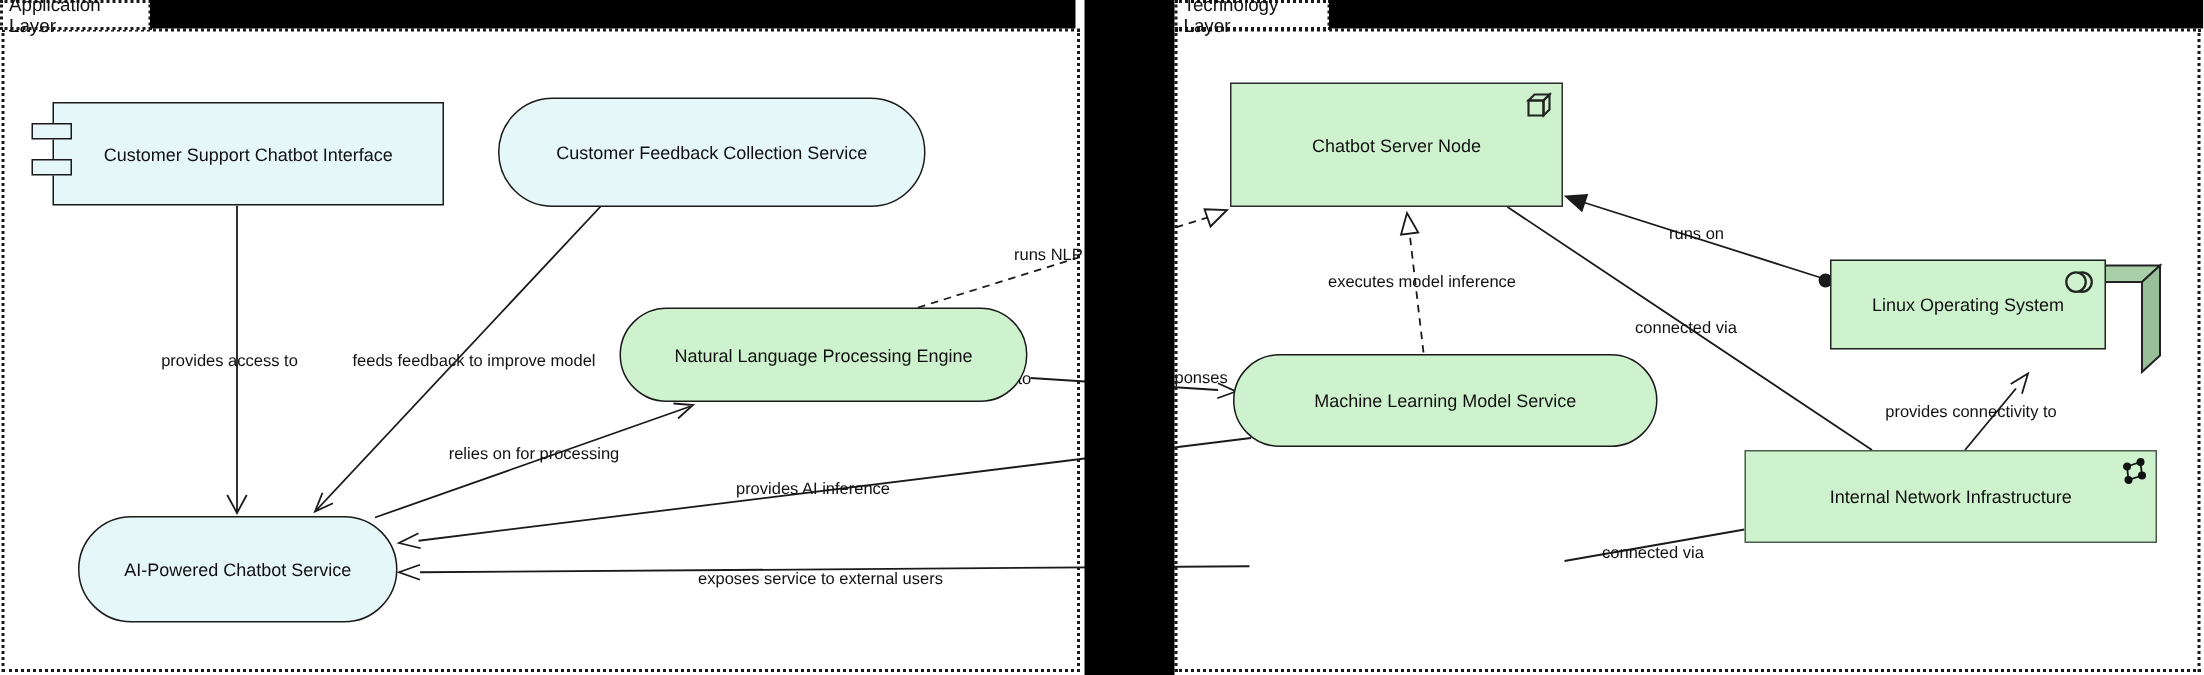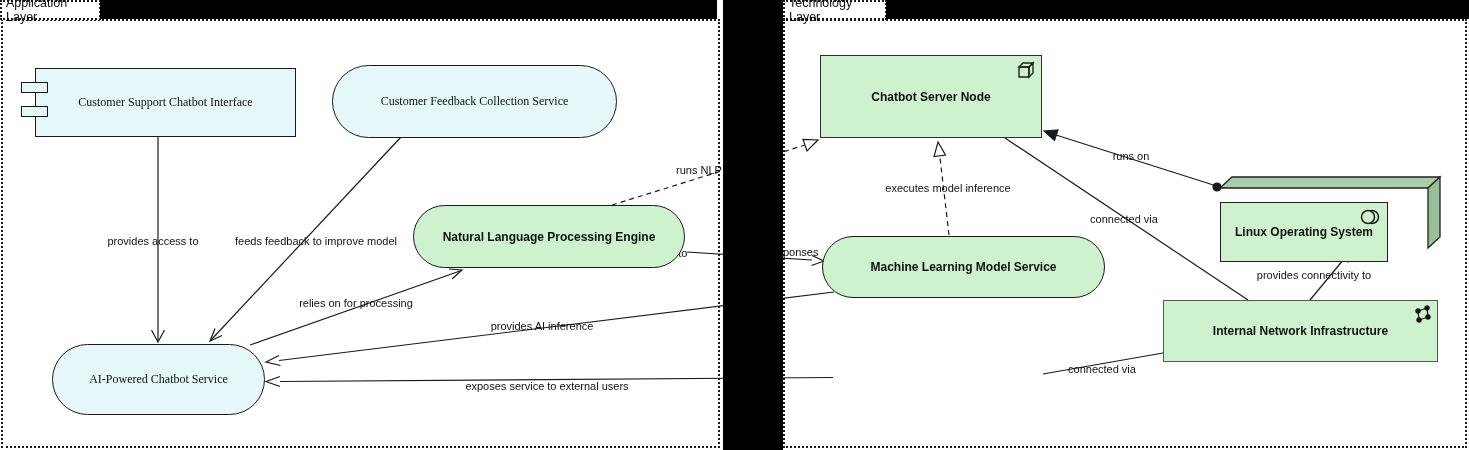--- a/index.html
+++ b/index.html
@@ -4,22 +4,22 @@
 <style>
   html,body{margin:0;padding:0;background:#fff;}
   #canvas{position:relative;width:1469px;height:450px;background:#fff;overflow:hidden;
           font-family:"Liberation Sans",sans-serif;color:#111;}
   svg.edges{position:absolute;left:0;top:0;z-index:1;}
   .rel-label{position:absolute;z-index:2;font-size:11px;white-space:nowrap;
              transform:translate(-50%,-50%);text-align:right;}
   .rel-label.frag{transform:translate(0,-50%);}
   .el{position:absolute;z-index:3;display:flex;align-items:center;justify-content:center;
       font-size:12px;text-align:center;box-sizing:border-box;}
-  .app-fill{background:#e6f7fa;font-family:Liberation Serif, serif;}
-  .tech-fill{background:#cdf2cd;font-weight:bold;}
+  .app-fill{background:#e6f7fa;}
+  .tech-fill{background:#cdf2cd;}
   .pill{border:1.6px solid #1a1a1a;}
   .rect-el{border:1.5px solid #4d5d4d;}
   .comp{border:1.5px solid #1a1a1a;}
   .comp .tab{position:absolute;left:-15px;width:27px;height:11px;background:#e6f7fa;
              border:1.5px solid #1a1a1a;box-sizing:border-box;}
   .corner-icon{position:absolute;top:4px;right:5px;line-height:0;}
   .group-border{position:absolute;z-index:4;border:2px dotted #1a1a1a;box-sizing:border-box;
                 pointer-events:none;}
   .group-label{position:absolute;z-index:5;border:2px dotted #1a1a1a;background:#fff;
                box-sizing:border-box;font-size:12.5px;display:flex;align-items:center;
@@ -118,21 +118,21 @@
       </svg>
     </span>
     <span class="el-label">Chatbot Server Node</span>
   </div>
 
 
   <div class="el tech-fill pill" style="left:822px;top:236px;width:283px;height:62px;border-radius:31px">
     <span class="el-label">Machine Learning Model Service</span>
   </div>
 
-  <div class="el tech-fill" style="left:1220px;top:202px;width:168px;height:60px;border:1.4px solid #222">
+  <div class="el tech-fill" style="left:1220px;top:173px;width:184px;height:60px;border:1.4px solid #222">
     <span class="corner-icon">
       <svg width="24" height="20" viewBox="0 0 24 20" stroke="#222" stroke-width="1.5">
         <circle cx="14" cy="10" r="6.5" fill="none"></circle>
         <circle cx="10" cy="10" r="6.5" fill="#cdf2cd"></circle>
       </svg>
     </span>
     <span class="el-label">Linux Operating System</span>
   </div>
 
   <div class="el tech-fill rect-el" style="left:1163px;top:300px;width:275px;height:62px">

